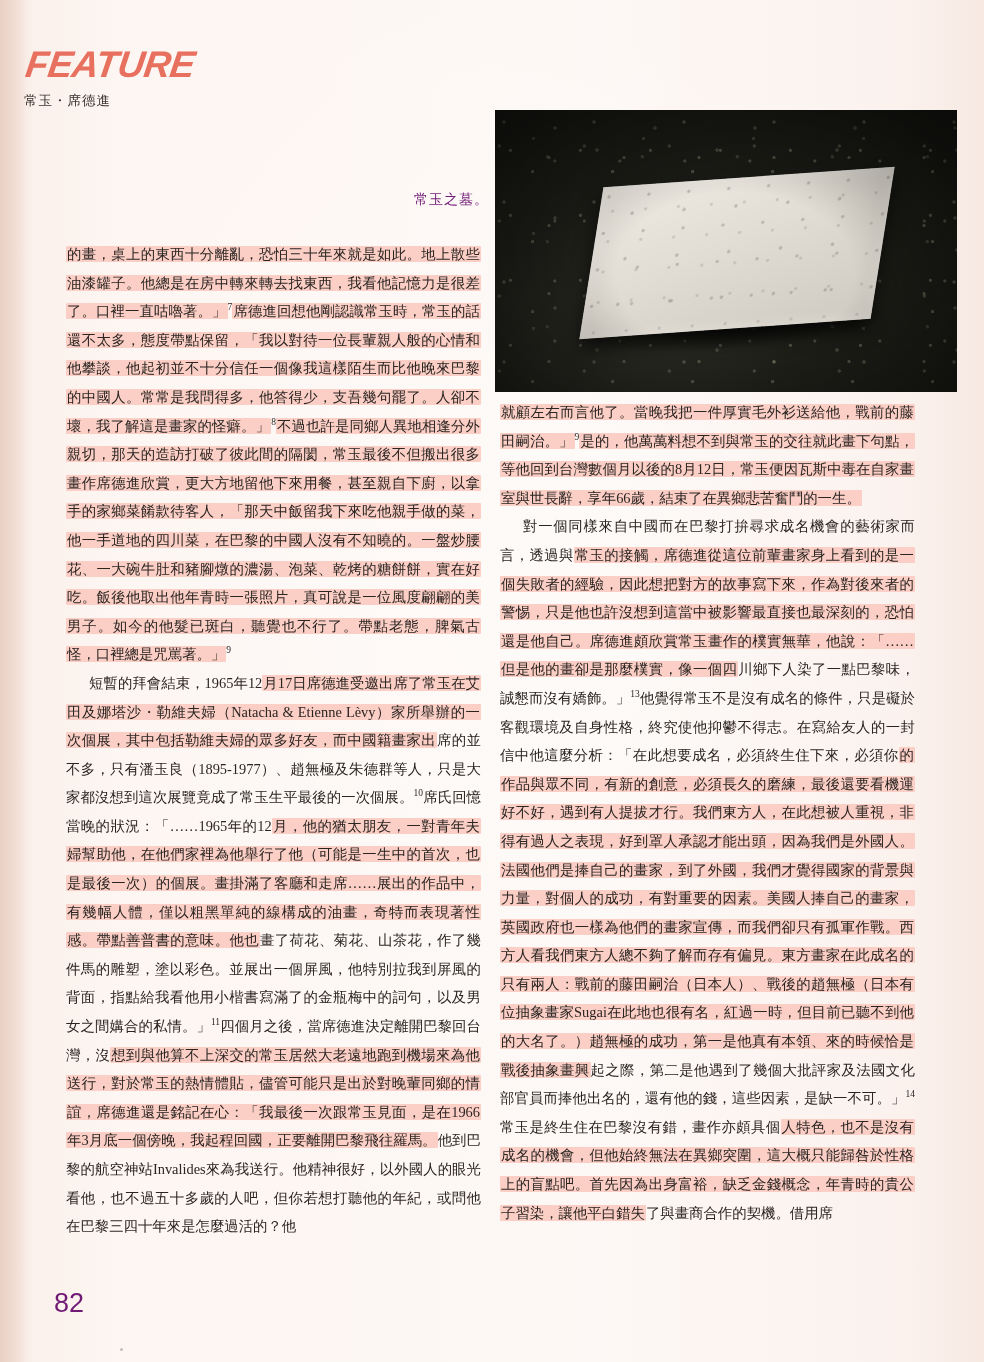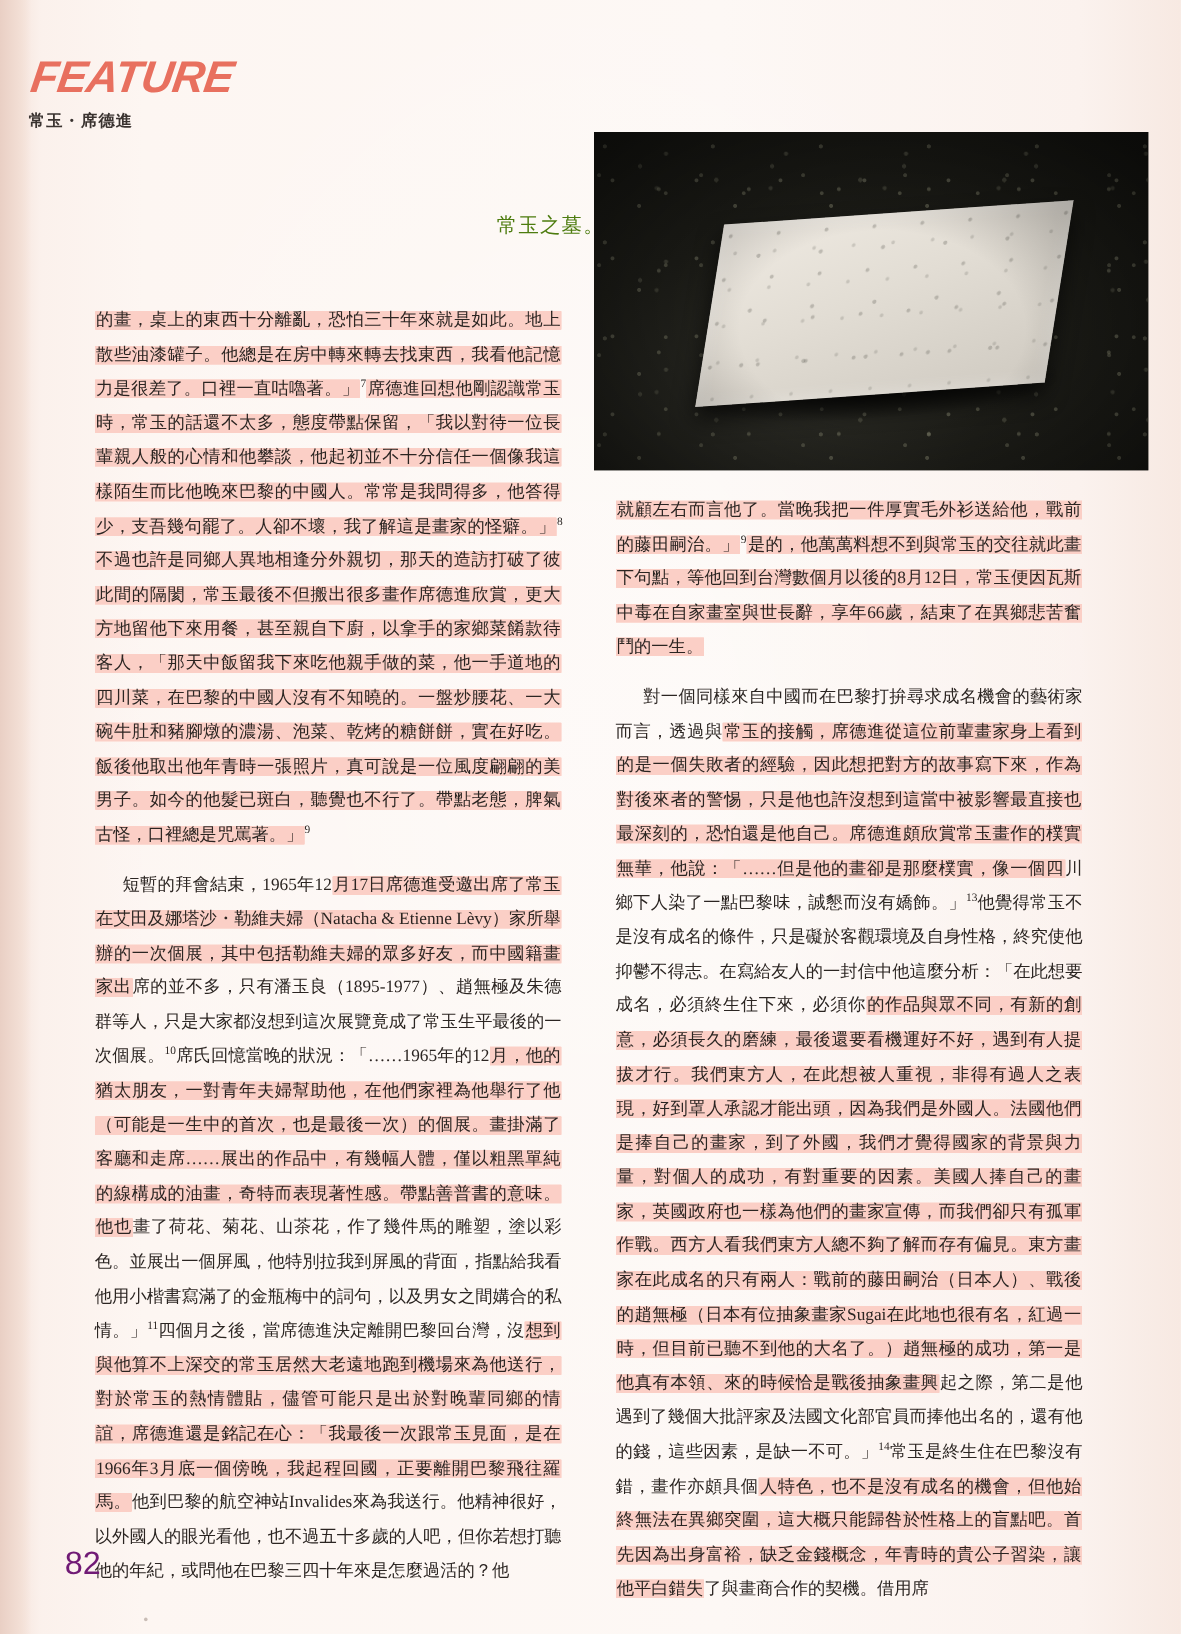--- a/index.html
+++ b/index.html
@@ -38,21 +38,20 @@
     letter-spacing:-0.5px;
     color:#e8705f;
     font-style:italic;
     transform:skewX(-8deg);
   }
   .feature-sub {
     position:absolute; left:24px; top:92px;
     font-size:13.5px;
     color:#3a3330;
     letter-spacing:1px;
-    font-weight:bold;
   }
 
   
   .photo-wrap {
     position:absolute; left:495px; top:110px;
     width:462px; height:282px;
     z-index:4;
   }
   .photo {
     width:100%; height:100%;
@@ -100,40 +99,40 @@
       radial-gradient(circle at 40% 82%, rgba(130,128,120,0.3) 0 1px, transparent 2px);
     background-size:40px 36px, 52px 45px, 33px 30px;
   }
   .slab-shadow{
     position:absolute; left:86px; top:196px;
     width:300px; height:42px;
     background:radial-gradient(ellipse at 50% 40%, rgba(0,0,0,0.75) 0%, rgba(0,0,0,0) 75%);
     transform:rotate(-4deg);
   }
   .caption {
-    position:absolute; left:414px; top:176px;
-    font-size:17px; color:#4d7c0f;
+    position:absolute; left:414px; top:191px;
+    font-size:14px; color:#701a75;
     letter-spacing:1px;
     z-index:5;
   }
 
   
   .col {
     position:absolute;
     width:415px;
     font-size:14.4px;
     line-height:28.6px;
     color:#2b2522;
     text-align:justify;
     text-justify:inter-ideograph;
   }
   .col-left  { left:66px;  top:240px;  width:415px; height:1030px; }
   .col-right { left:500px; top:398px;  width:415px; height:872px; }
 
-  .col p { margin:13px; text-indent:0; }
+  .col p { margin:0; text-indent:0; }
   .col p.ind { text-indent:1.6em; }
 
   
   mark {
     background:#fbcfc6;
     color:#2b2522;
     padding:0 1px;
     border-radius:1px;
     box-decoration-break:clone;
     -webkit-box-decoration-break:clone;

